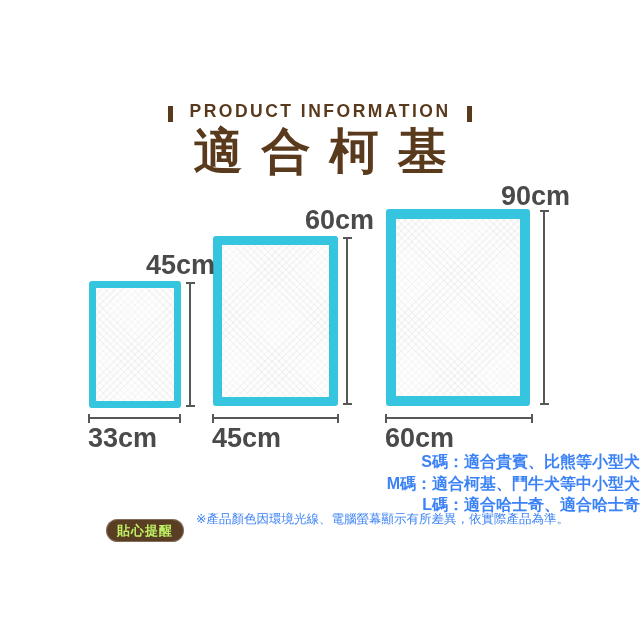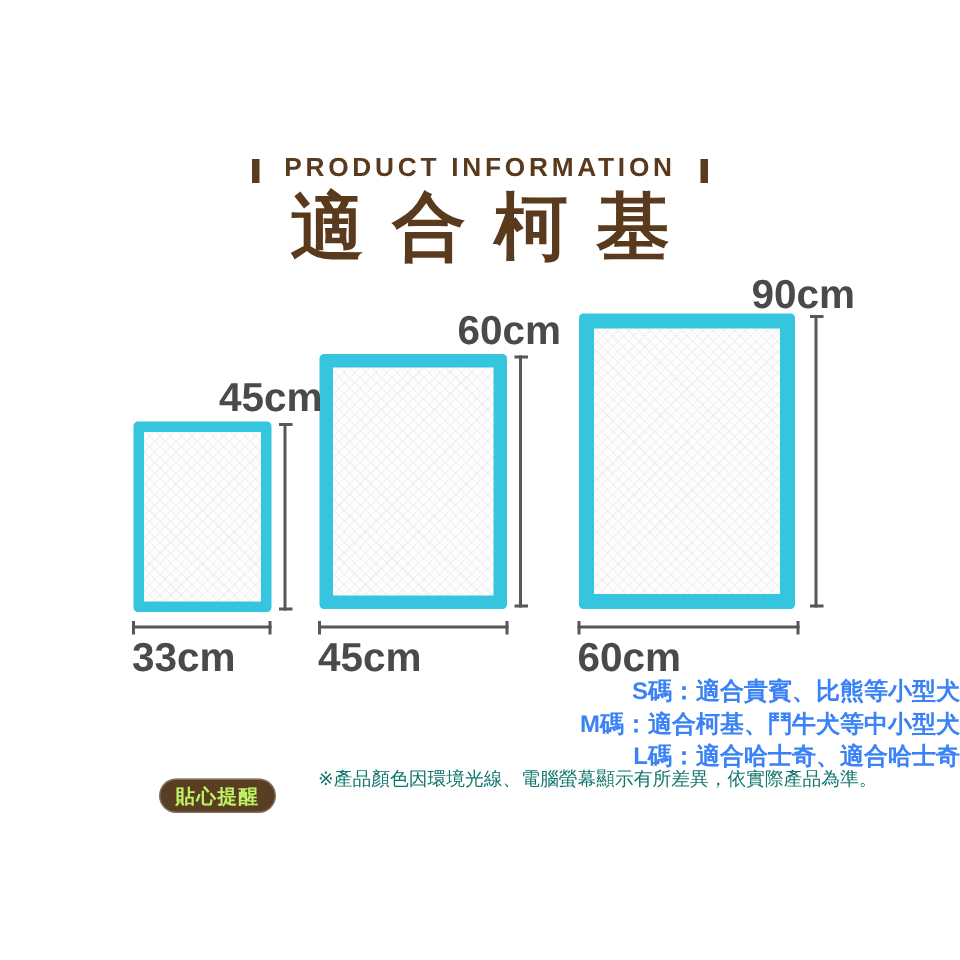--- a/index.html
+++ b/index.html
@@ -61,22 +61,22 @@
   }
   
   .badge{
     position:absolute;left:106px;top:519px;width:78px;height:23px;
     background:#5a3e24;color:#bef264;border-radius:12px;
     display:flex;align-items:center;justify-content:center;
     font-size:13px;font-weight:bold;letter-spacing:1px;
     box-shadow:inset 0 0 0 1px rgba(255,255,255,0.25);
   }
   .notes{
-    position:absolute;left:212px;top:509px;
-    color:#0f766e;font-size:12.5px;line-height:20px;white-space:nowrap;
+    position:absolute;left:196px;top:509px;
+    color:#3b82f6;font-size:12.5px;line-height:20px;white-space:nowrap;
   }
 </style>
 </head>
 <body>
 
 <div class="canvas">
 
   <div class="eyebrow">
     <span class="bar"></span>
     <span>PRODUCT INFORMATION</span>

